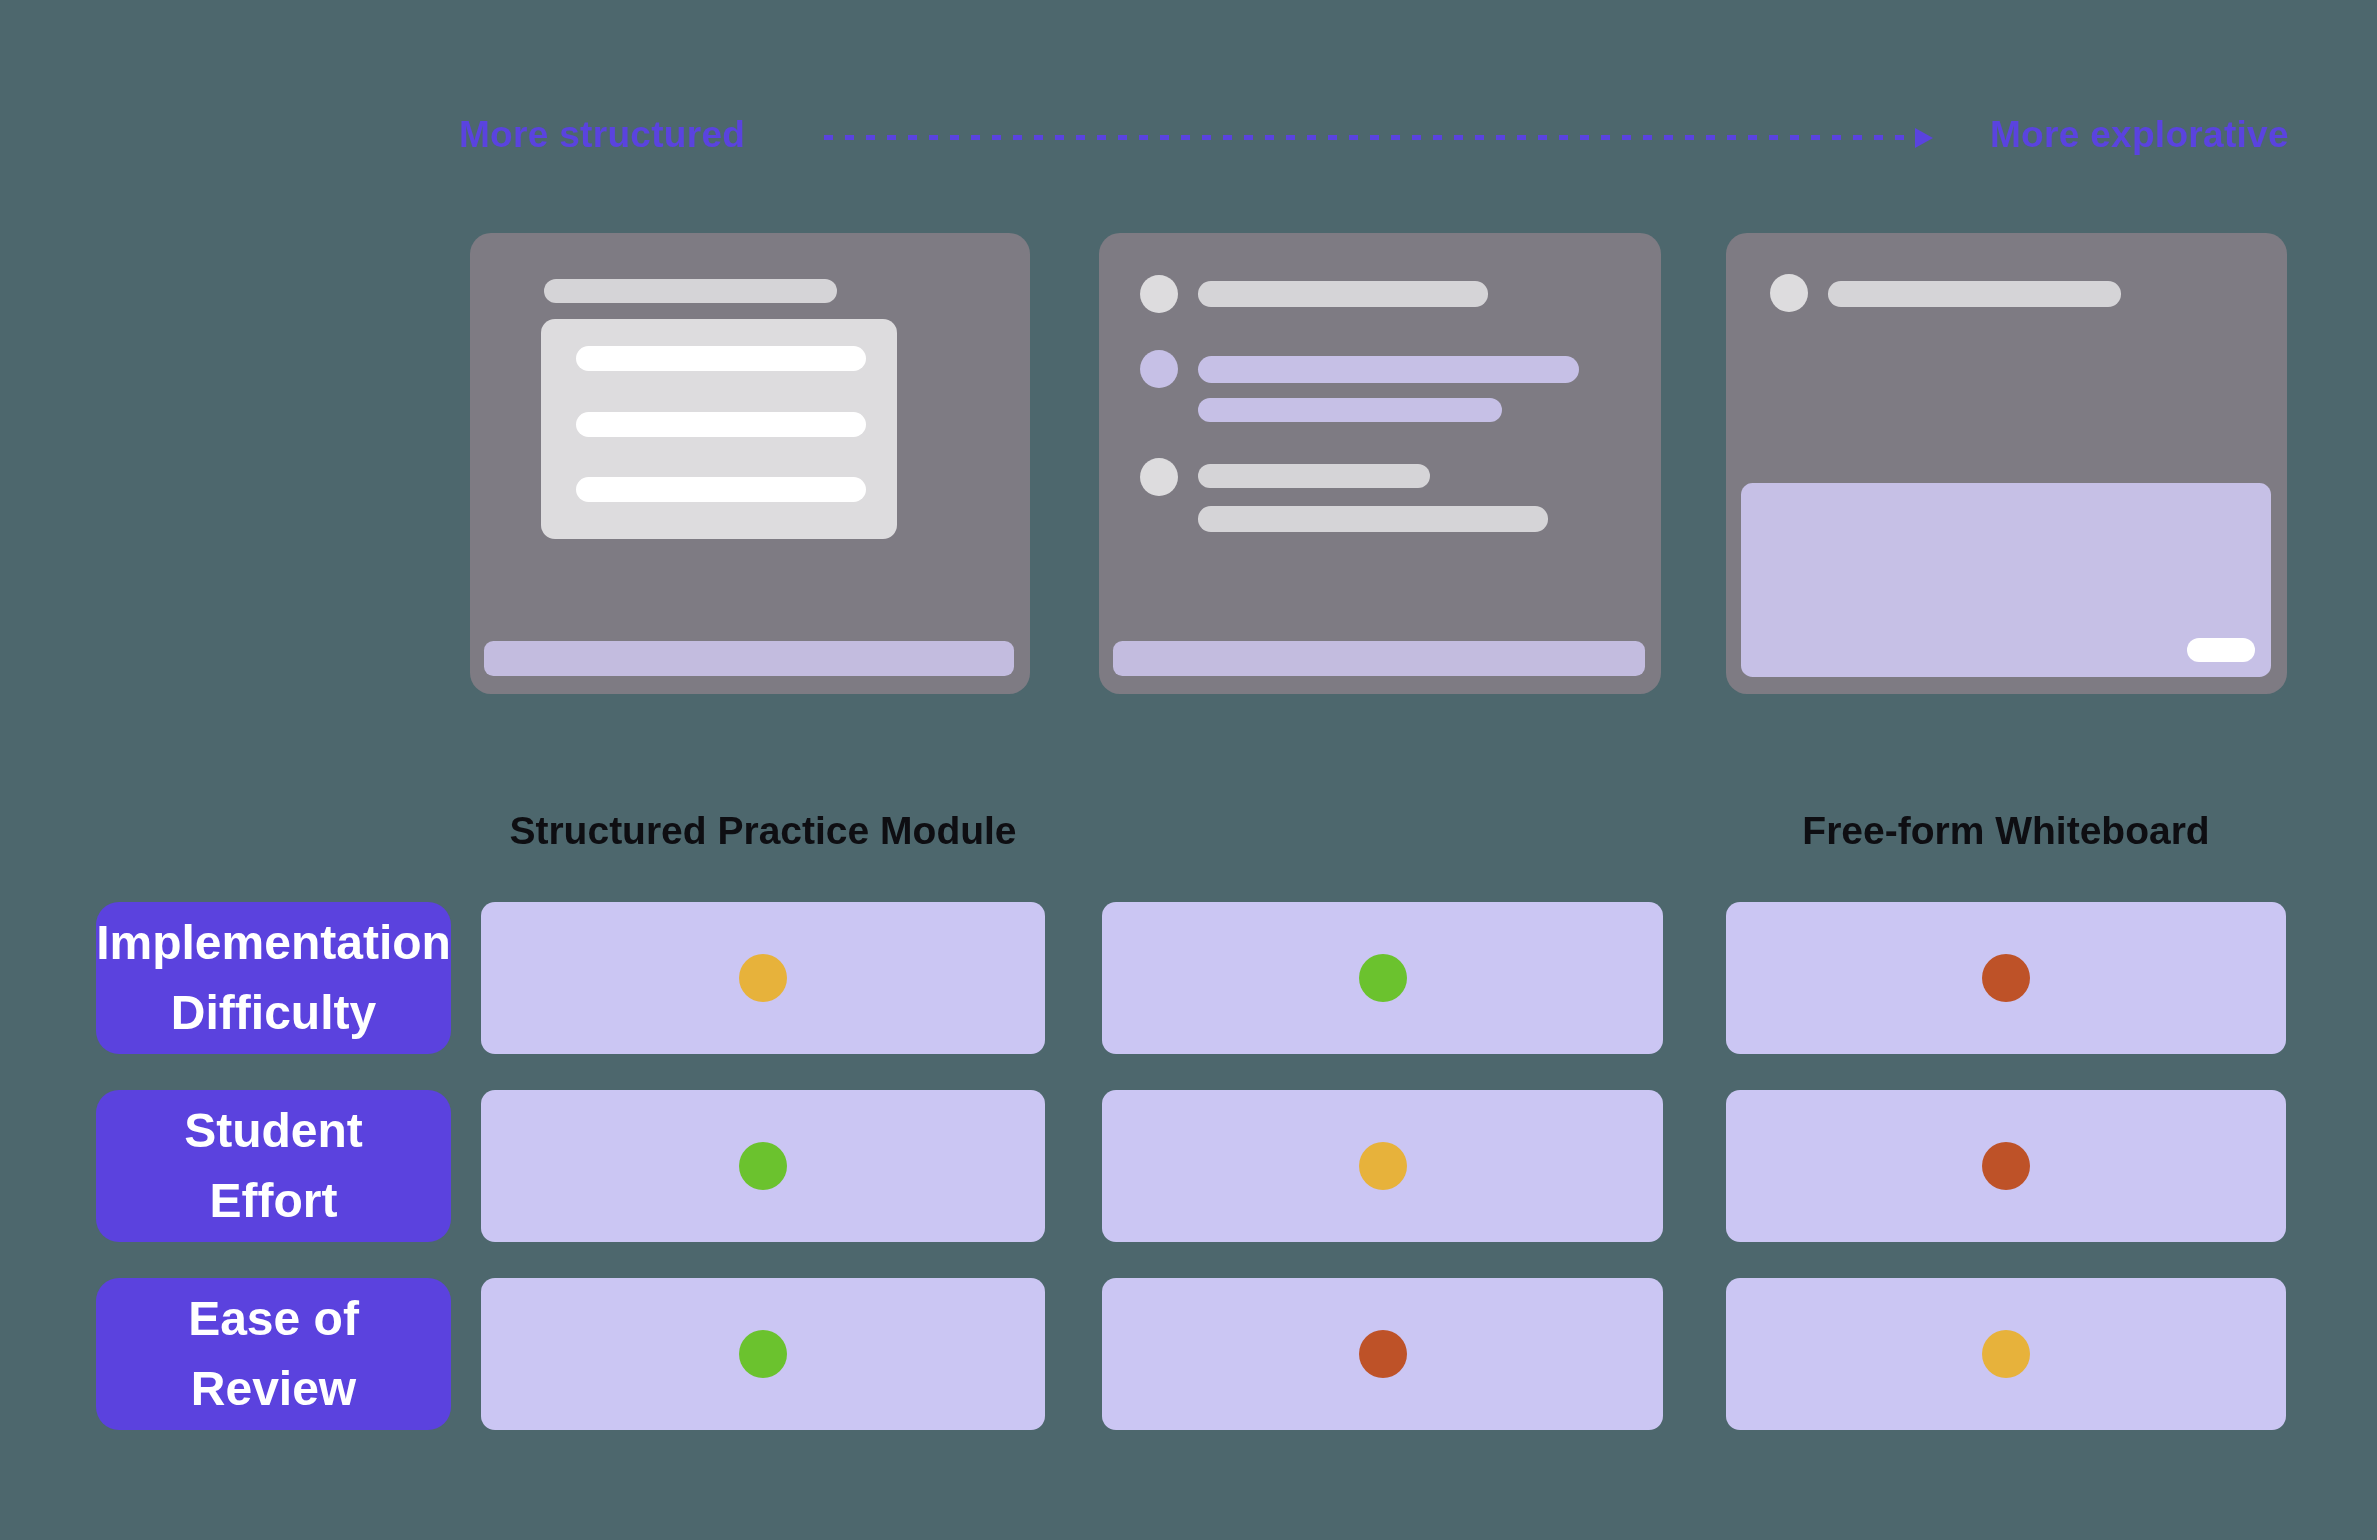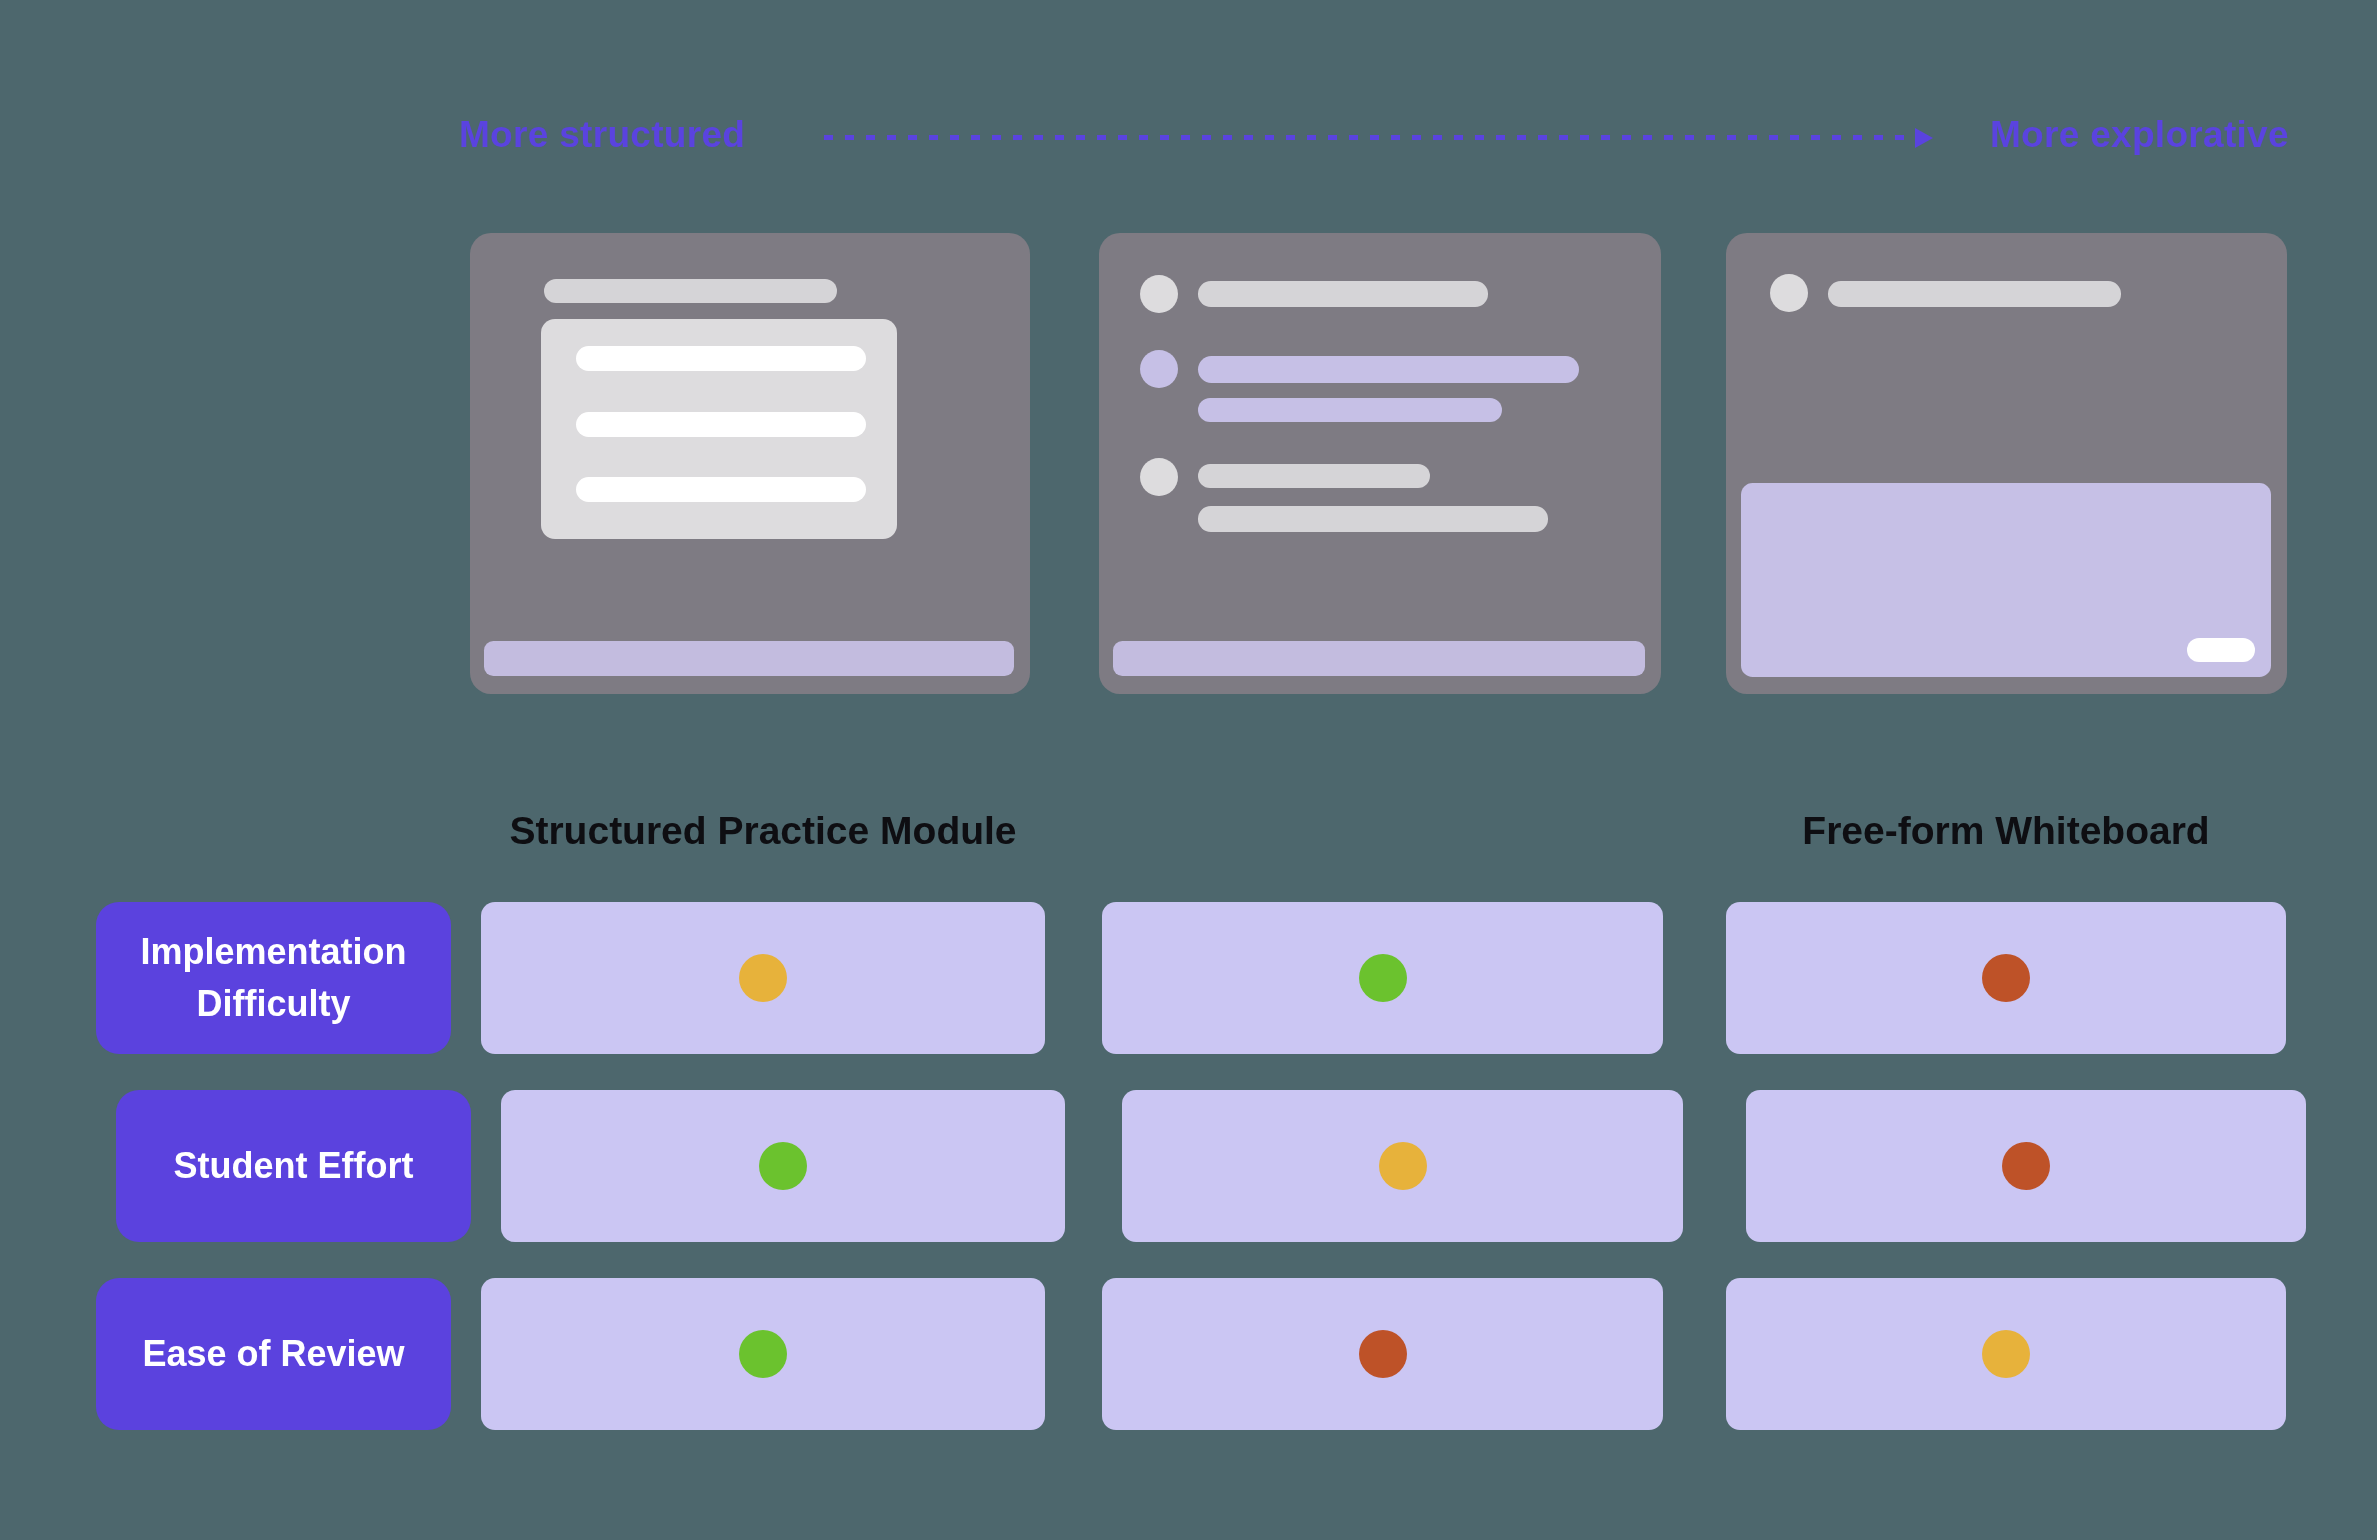--- a/index.html
+++ b/index.html
@@ -71,32 +71,32 @@
   .col-title{
     position:absolute;top:806px;height:49px;display:flex;align-items:center;justify-content:center;
     font-size:39px;font-weight:700;color:var(--title-text);white-space:nowrap;
   }
 
   
   .row-label{
     position:absolute;left:96px;width:355px;height:152px;
     background:var(--row-label-bg);border-radius:23px;
     display:flex;align-items:center;justify-content:center;text-align:center;
-    color:var(--row-label-text);font-size:36px;font-weight:600;line-height:1.45;
+    color:var(--row-label-text);font-size:48px;font-weight:600;line-height:1.45;
     padding:11px 23px;box-sizing:border-box;
   }
   .cell{
     position:absolute;height:152px;background:var(--cell-bg);border-radius:14px;
     display:flex;align-items:center;justify-content:center;
   }
   .col0{left:481px;width:564px;}
   .col1{left:1102px;width:561px;}
   .col2{left:1726px;width:560px;}
   .row0{top:902px;}
-  .row1{top:1090px;margin-left:20px;}
+  .row1{top:1090px;}
   .row2{top:1278px;}
   .dot{width:48px;height:48px;border-radius:50%;display:block;}
   .dot[data-color="green"]{background:var(--dot-green);}
   .dot[data-color="yellow"]{background:var(--dot-yellow);}
   .dot[data-color="red"]{background:var(--dot-red);}
 </style>
 </head>
 <body>
 
 <div class="canvas">

